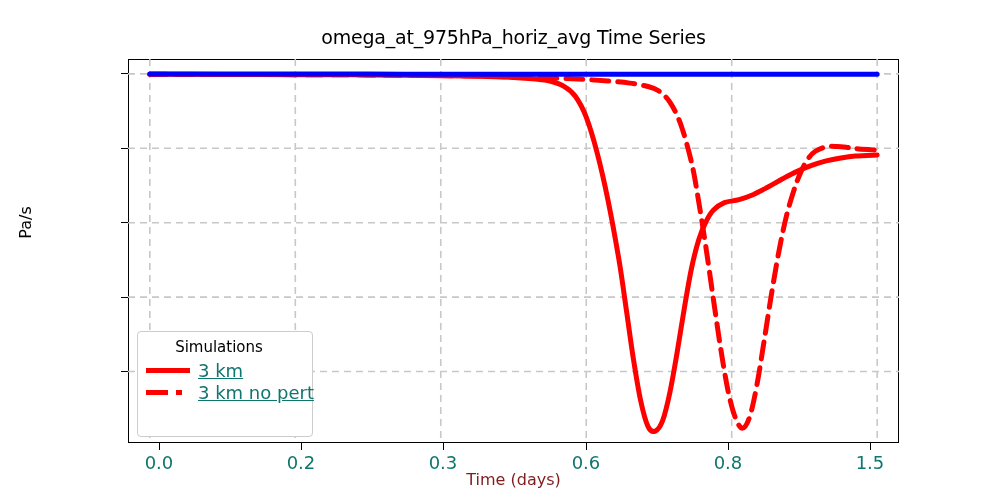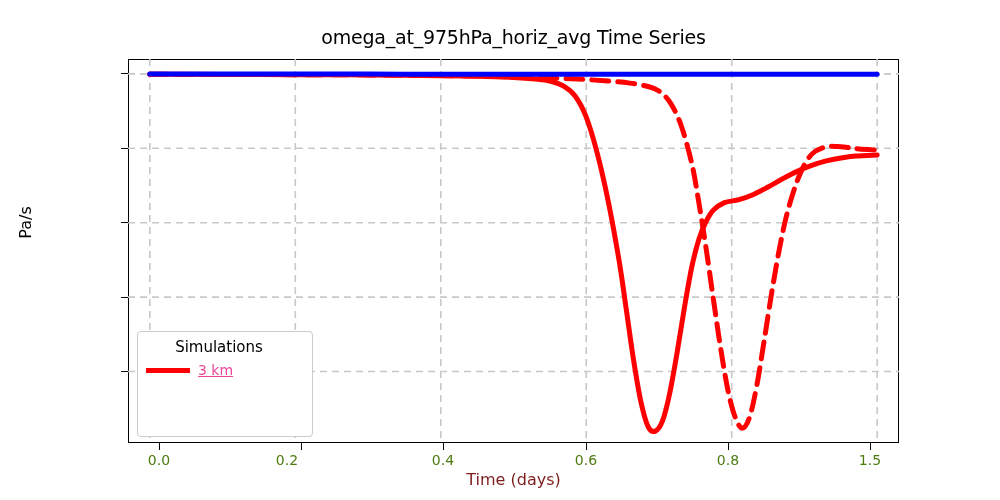--- a/index.html
+++ b/index.html
@@ -71,22 +71,22 @@
     color: #000000;
     transform: translateY(-50%);
     white-space: nowrap;
   }
   .xtick-label {
     position: absolute;
     top: 452px;
     width: 80px;
     margin-left: -40px;
     text-align: center;
-    font-size: 14px;
-    color: #4d7c0f;
+    font-size: 18px;
+    color: #0f766e;
   }
   .tickmark-y {
     position: absolute;
     left: 121px;
     width: 7px;
     height: 0;
     border-top: 1.4px solid #000000;
   }
   .tickmark-x {
     position: absolute;
@@ -127,22 +127,22 @@
     flex: 0 0 auto;
   }
   .legend-swatch .ln {
     position: absolute;
     left: 0; top: 50%;
     width: 100%;
     height: 5px;
     margin-top: -2.5px;
   }
   .legend-label {
-    font-size: 14px;
-    color: #ec4899;
+    font-size: 18px;
+    color: #0f766e;
     white-space: nowrap;
     text-decoration: underline;
   }
   svg.overlay {
     position: absolute;
     left: 0; top: 0;
     width: 1000px;
     height: 500px;
     pointer-events: none;
   }
@@ -163,22 +163,22 @@
   <div class="ytick-label" style="top:296.5px">−0.0015</div>
   <div class="ytick-label" style="top:371px">−0.0020</div>
 
   <div class="tickmark-y" style="top:73px"></div>
   <div class="tickmark-y" style="top:147.5px"></div>
   <div class="tickmark-y" style="top:222px"></div>
   <div class="tickmark-y" style="top:296.5px"></div>
   <div class="tickmark-y" style="top:371px"></div>
 
   <div class="xtick-label" style="left:159px">0.0</div>
-  <div class="xtick-label" style="left:287px">0.2</div>
-  <div class="xtick-label" style="left:443px">0.4</div>
+  <div class="xtick-label" style="left:301px">0.2</div>
+  <div class="xtick-label" style="left:443px">0.3</div>
   <div class="xtick-label" style="left:586px">0.6</div>
   <div class="xtick-label" style="left:728px">0.8</div>
   <div class="xtick-label" style="left:870px">1.5</div>
 
   <div class="tickmark-x" style="left:159px"></div>
   <div class="tickmark-x" style="left:301px"></div>
   <div class="tickmark-x" style="left:443px"></div>
   <div class="tickmark-x" style="left:586px"></div>
   <div class="tickmark-x" style="left:728px"></div>
   <div class="tickmark-x" style="left:870px"></div>
@@ -212,15 +212,21 @@
   </svg>
 
   <div id="legend">
     <div id="legend-title">Simulations</div>
     <div class="legend-row">
       <span class="legend-swatch">
         <span class="ln" style="background:#ff0000"></span>
       </span>
       <span class="legend-label">3 km</span>
     </div>
+    <div class="legend-row">
+      <span class="legend-swatch">
+        <span class="ln" style="background:repeating-linear-gradient(to right,#ff0000 0 22px,transparent 22px 30px,#ff0000 30px 36px,transparent 36px 44px)"></span>
+      </span>
+      <span class="legend-label">3 km no pert</span>
+    </div>
   </div>
 
 </div>
 
 </body></html>

